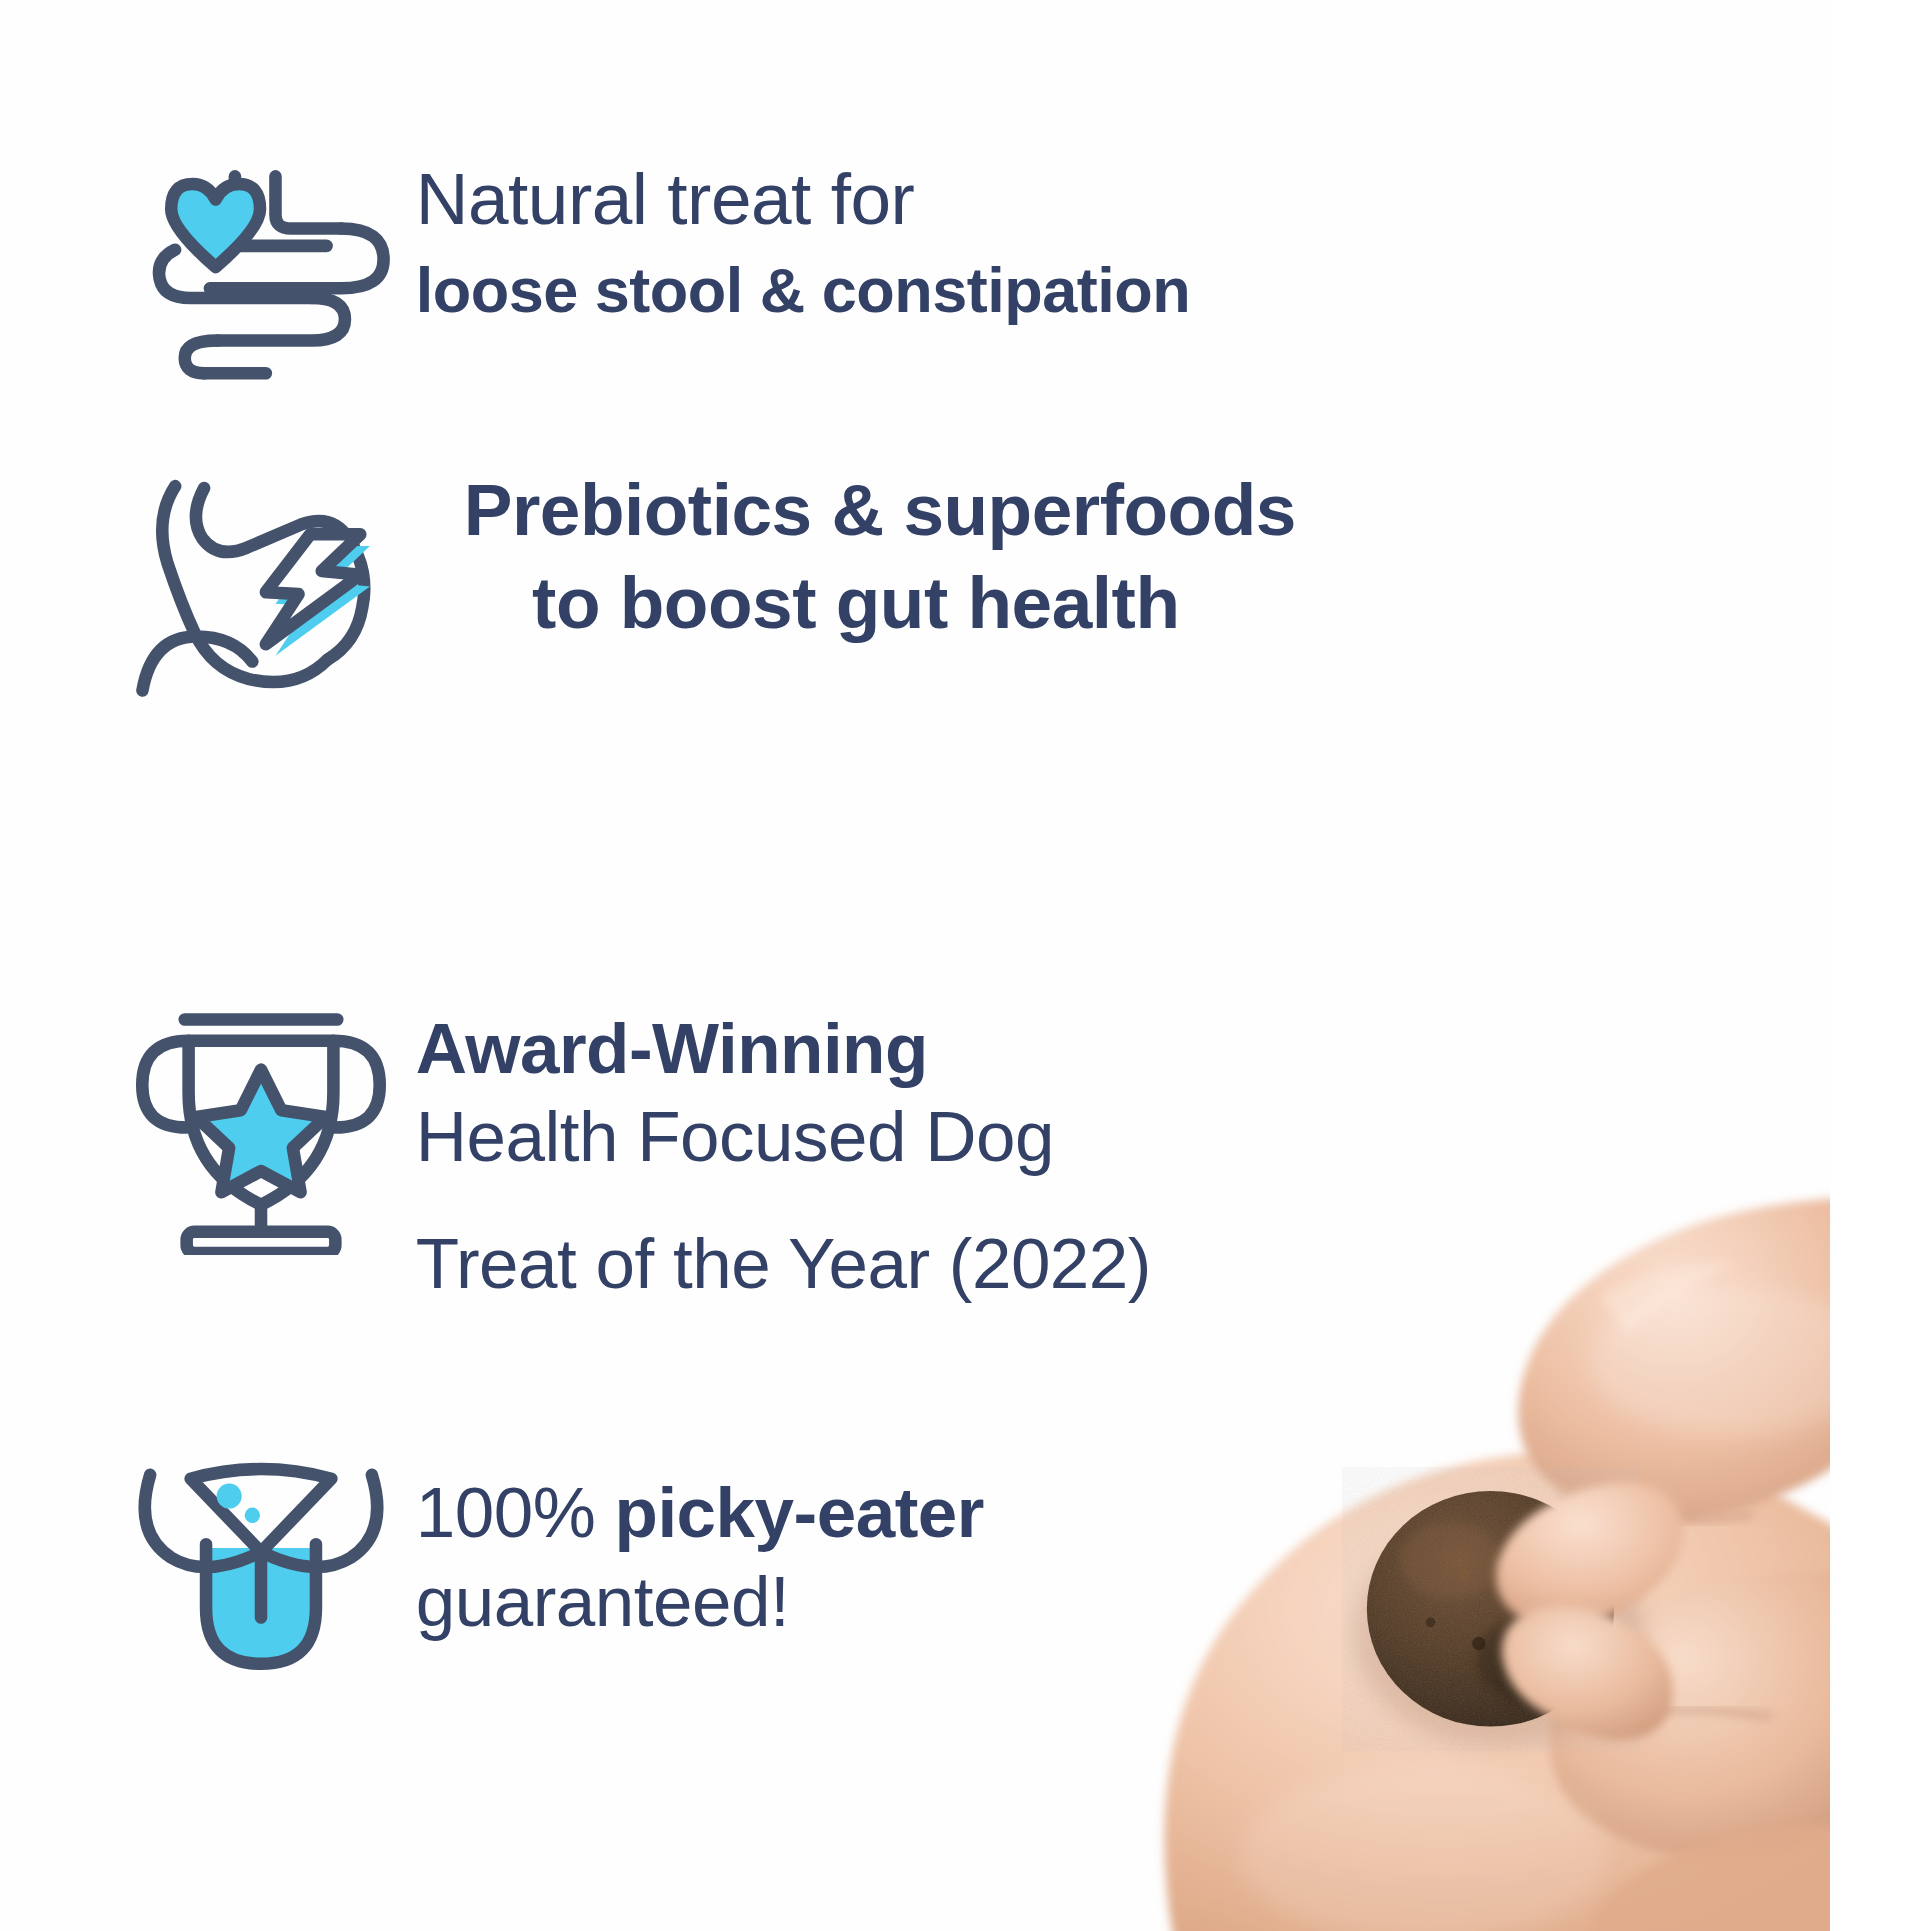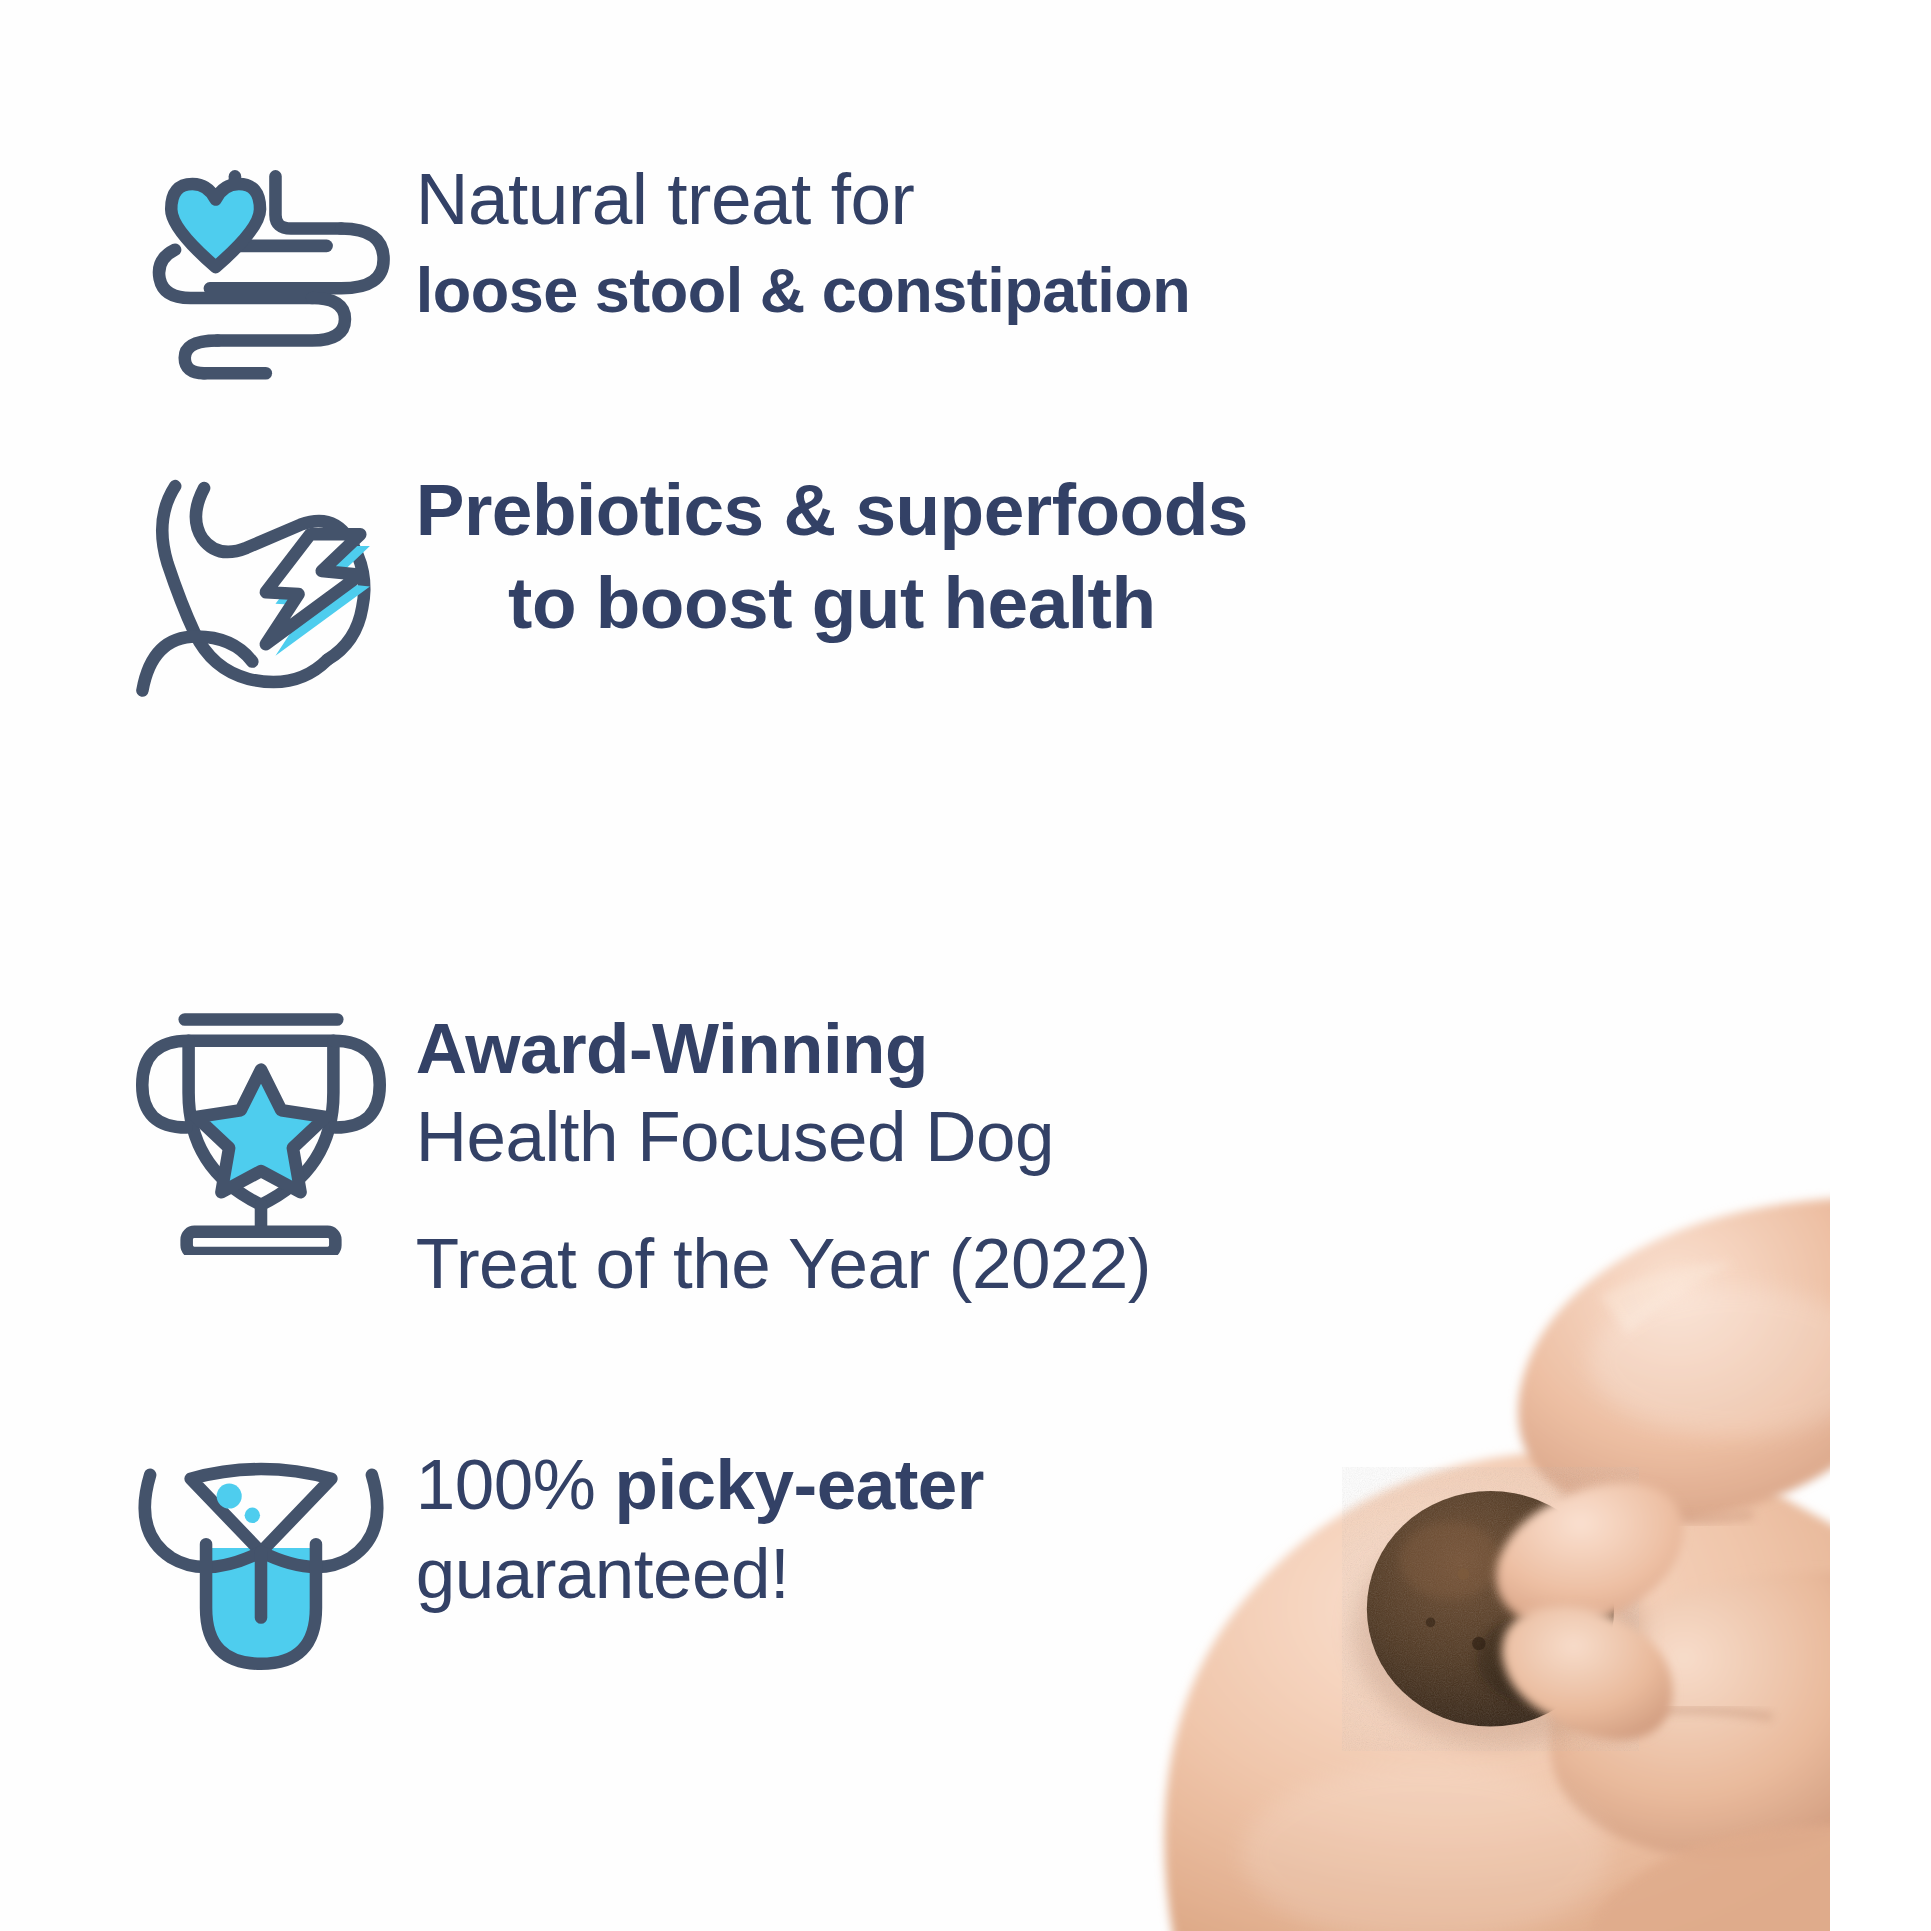--- a/index.html
+++ b/index.html
@@ -26,34 +26,34 @@
 
   
   #row1{left:116px;top:154px;}
   #row1 .icon-cell{width:290px;height:232px;}
   #row1 .l1{font-size:73px;line-height:89px;font-weight:400;}
   #row1 .l2{font-size:63px;line-height:95px;font-weight:700;}
 
   
   #row2{left:116px;top:463px;}
   #row2 .icon-cell{width:290px;height:241px;}
-  #row2 .l1{font-size:73px;line-height:93px;font-weight:700;}
+  #row2 .l1{font-size:73px;line-height:93px;font-weight:700;margin-left:48px;}
   #row2 .l2{font-size:73px;line-height:93px;font-weight:700;text-align:center;}
 
   
   #row3{left:116px;top:1004px;}
   #row3 .icon-cell{width:290px;height:251px;}
   #row3 .l1{font-size:71px;line-height:89px;font-weight:700;}
   #row3 .l2{font-size:71px;line-height:87px;font-weight:400;}
   #row3 .l3{font-size:71px;line-height:87px;font-weight:400;margin-top:40px;}
 
   
   #row4{left:116px;top:1439px;}
   #row4 .icon-cell{width:290px;height:251px;}
-  #row4 .l1{font-size:71px;line-height:91px;font-weight:400;}
+  #row4 .l1{font-size:71px;line-height:91px;font-weight:400;margin-top:28px;}
   #row4 .l1 b{font-weight:700;}
   #row4 .l2{font-size:71px;line-height:87px;font-weight:400;}
 
   
   #hand-photo{
     position:absolute;
     right:-39px;bottom:-9.7px;
     width:985px;height:985px;
     pointer-events:none;
   }

